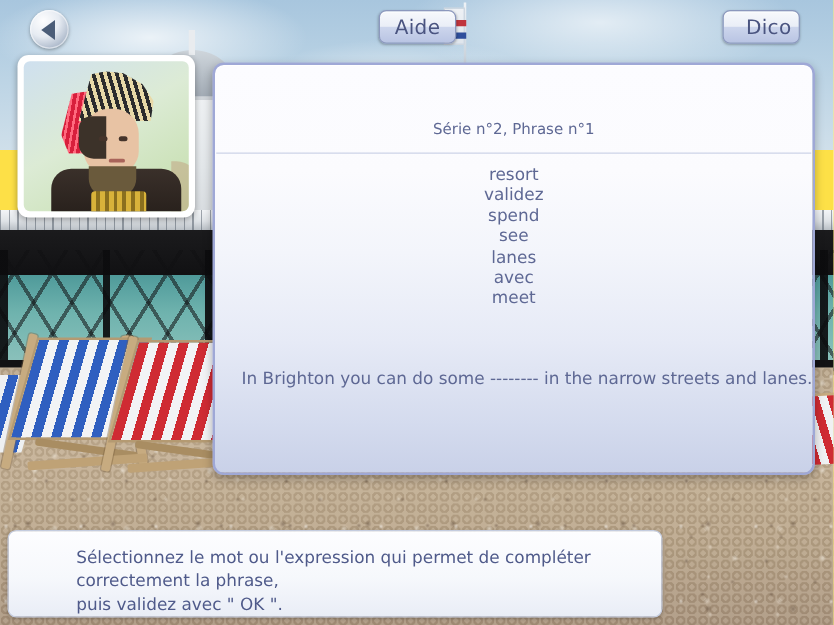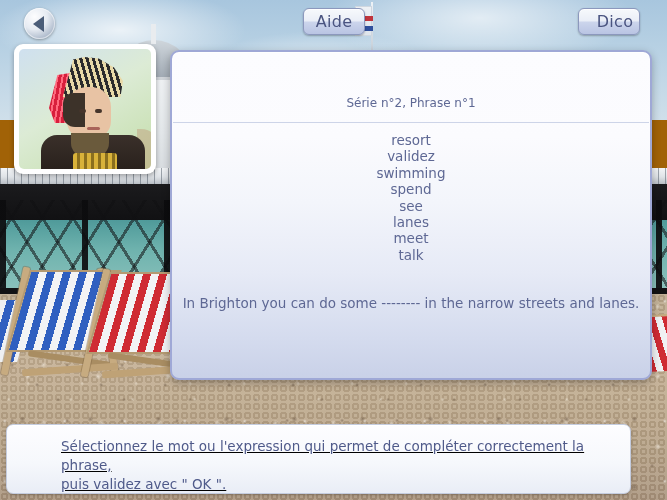--- a/index.html
+++ b/index.html
@@ -9,21 +9,21 @@
     width: 667px;
     height: 500px;
     overflow: hidden;
     font-family: "DejaVu Sans", "Liberation Sans", sans-serif;
   }
 
   #app {
     position: relative;
     width: 667px;
     height: 500px;
-    background: #a16207;
+    background: #fde047;
     overflow: hidden;
   }
 
   
   .bg { position: absolute; inset: 0; overflow: hidden; }
 
   .bg-sky {
     position: absolute; left: 0; top: 0; width: 667px; height: 120px;
     background:
       radial-gradient(ellipse 180px 60px at 120px 30px, rgba(255,255,255,.75), rgba(255,255,255,0) 70%),
@@ -293,34 +293,33 @@
     font-size: 13.5px;
     color: #5e6894;
     line-height: 16.4px;
     padding: 0 8px;
     cursor: pointer;
     border-radius: 3px;
   }
 
   .sentence {
     position: absolute; left: 0; top: 243px; width: 100%;
-    text-align: center;
+    text-align: right;
     font-size: 13.5px;
     color: #5e6894;
   }
 
   
   .instructions {
-    position: absolute; left: 6px; top: 424px; width: 625px; height: 70px;
+    position: absolute; left: 6px; top: 424px; width: 524px; height: 70px;
     border-radius: 7px;
     border: 1px solid #c4ccdf;
     background: linear-gradient(180deg, #fdfdff 0%, #f6f8fc 55%, #e9edf6 100%);
     box-shadow: 0 1px 3px rgba(0,0,0,.22), inset 0 1px 0 rgba(255,255,255,.9);
     padding: 12px 0 17px 54px;
-    text-decoration: underline;
   }
   .instructions p {
     font-size: 13.5px;
     color: #4f5a8a;
     line-height: 19px;
   }
 </style>
 </head>
 <body>
 
@@ -391,26 +390,25 @@
     </div>
   </div>
 
   <div class="panel">
     <div class="panel-title">Série n°2, Phrase n°1</div>
     <div class="panel-sep"></div>
 
     <div class="word-list">
       <div class="word">resort</div>
       <div class="word">validez</div>
-      <div class="word">swimming</div>
       <div class="word">spend</div>
       <div class="word">see</div>
       <div class="word">lanes</div>
+      <div class="word">avec</div>
       <div class="word">meet</div>
-      <div class="word">talk</div>
     </div>
 
     <div class="sentence">In Brighton you can do some -------- in the narrow streets and lanes.</div>
   </div>
 
   <div class="instructions">
     <p>Sélectionnez le mot ou l'expression qui permet de compléter correctement la phrase,</p>
     <p>puis validez avec " OK ".</p>
   </div>
 

